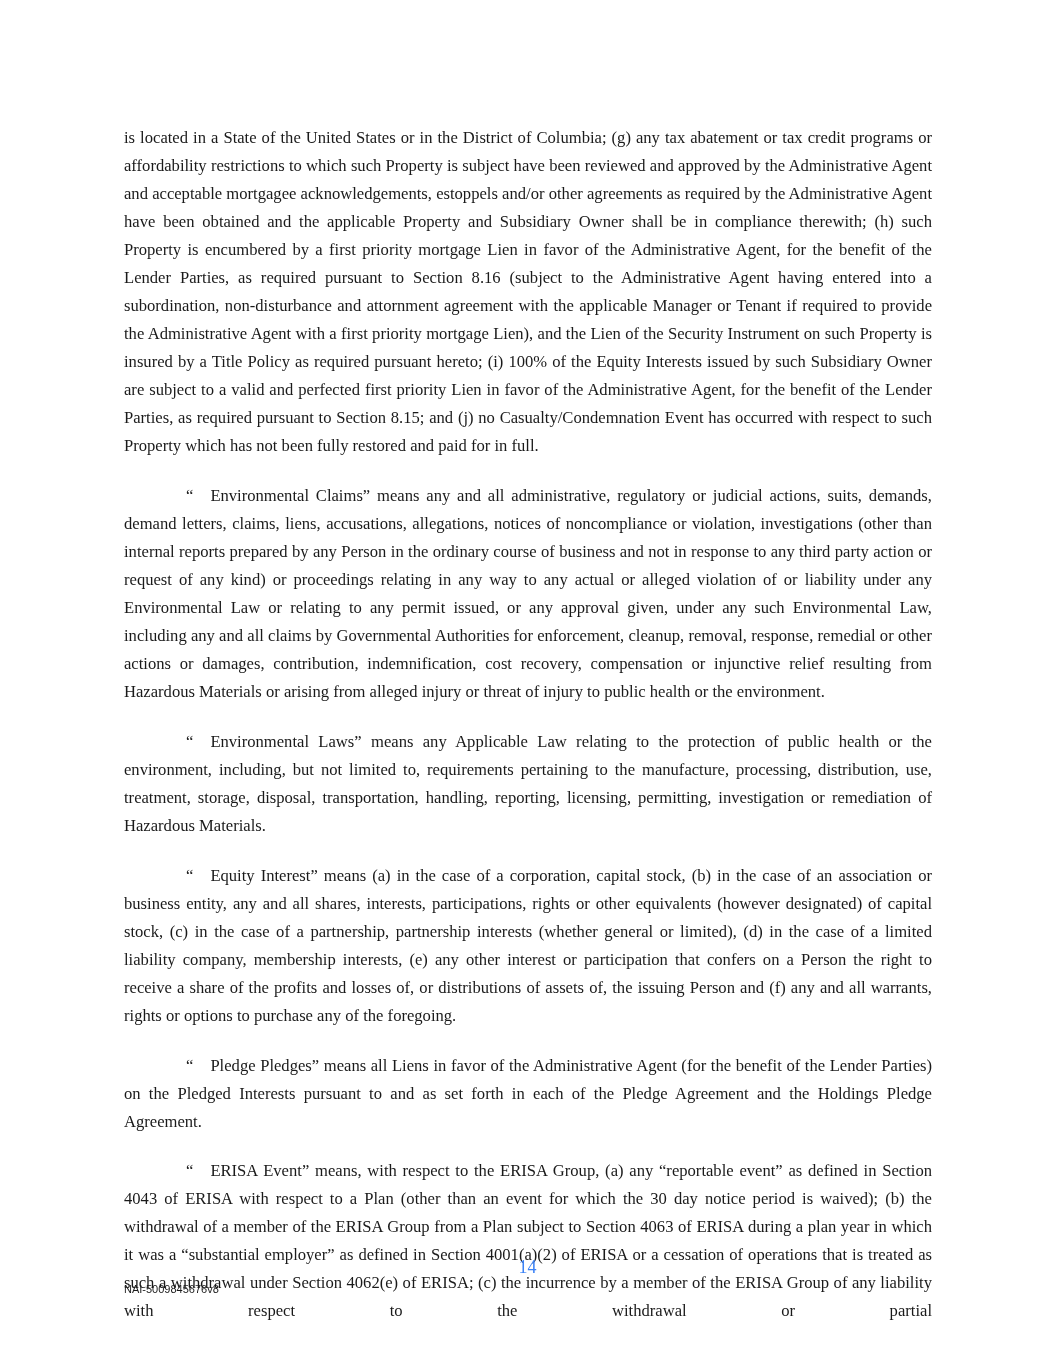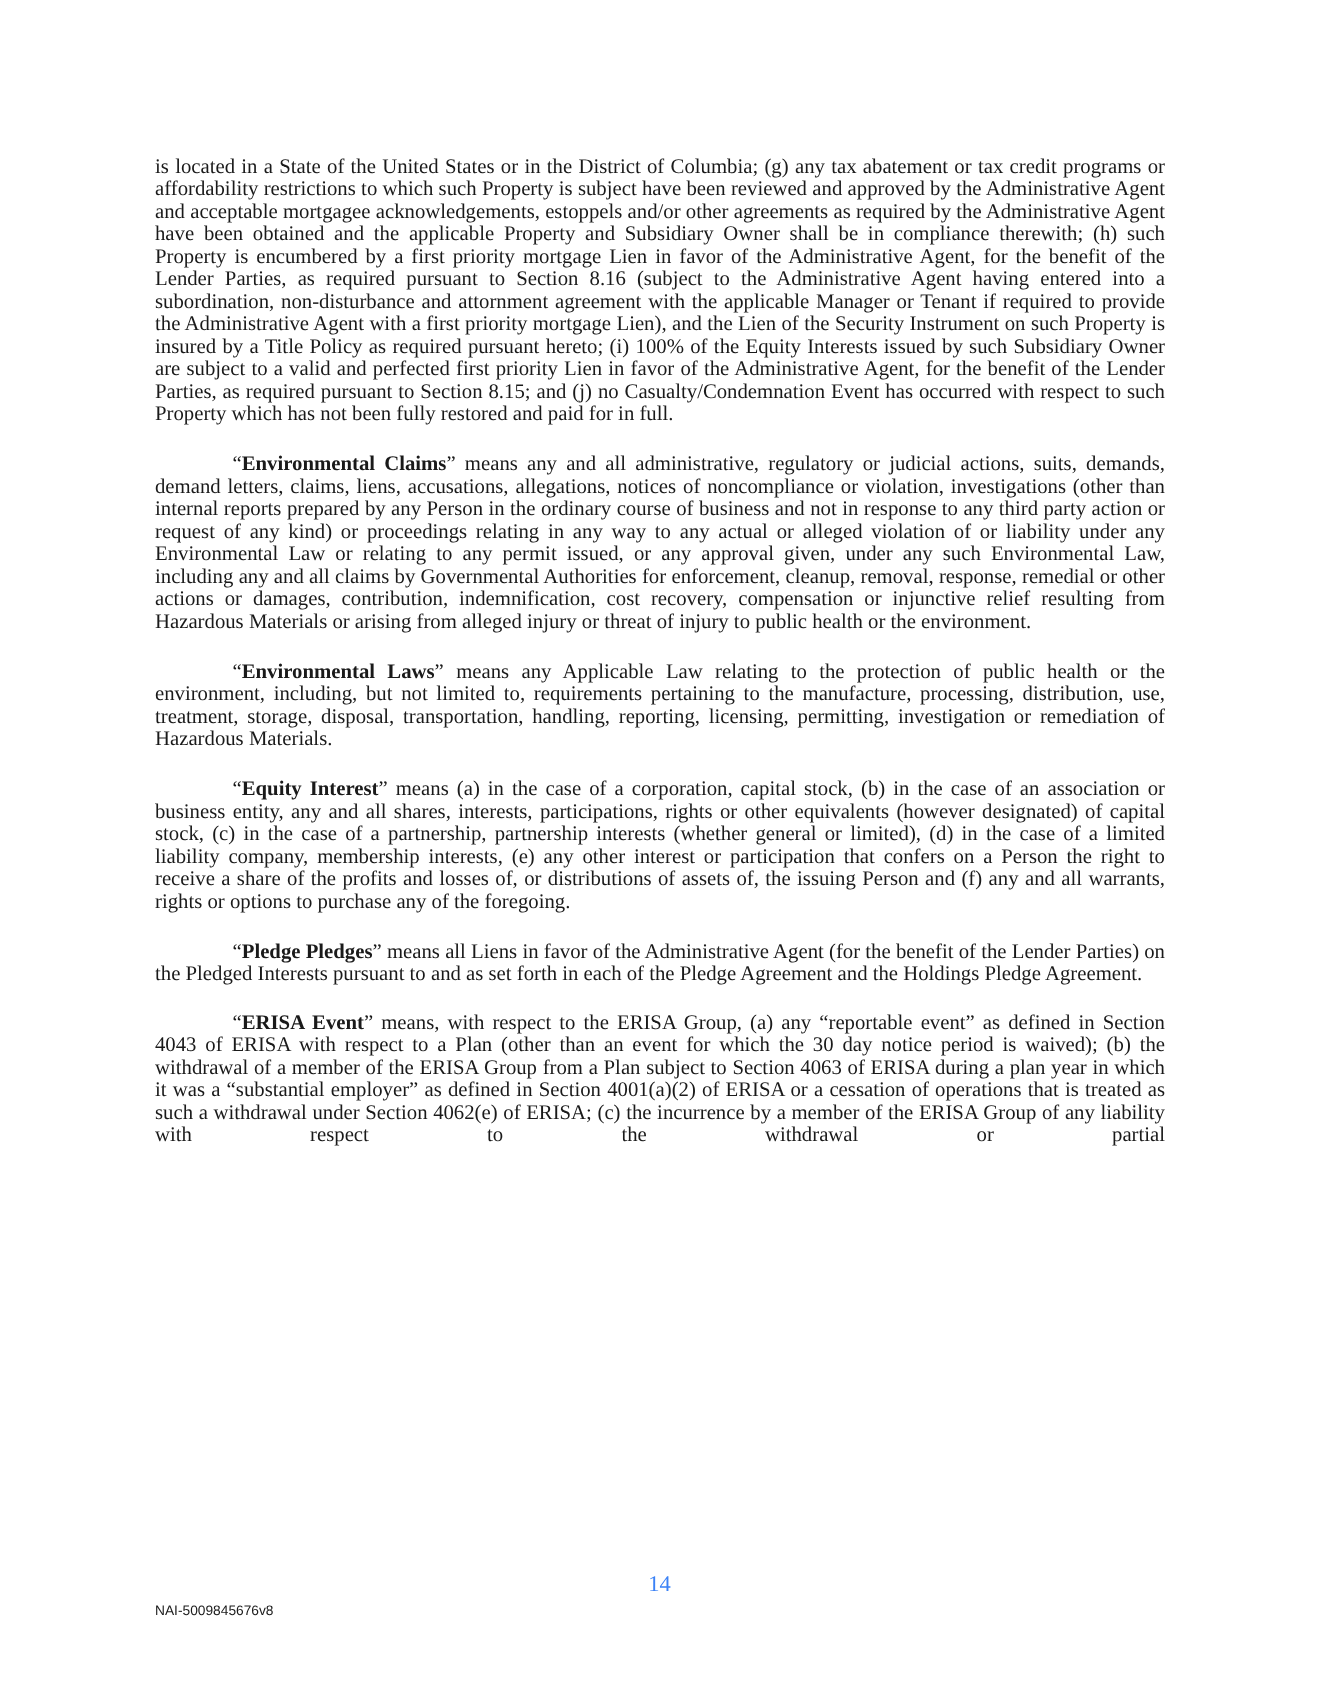--- a/index.html
+++ b/index.html
@@ -4,30 +4,30 @@
 <style>
   html, body { margin: 0; padding: 0; background: #ffffff; }
   body { width: 1055px; height: 1365px; position: relative; overflow: hidden; }
   .page {
     position: absolute;
     left: 124px;
     top: 124px;
     width: 808px;
     font-family: "Liberation Serif", "DejaVu Serif", serif;
     font-size: 16.6px;
-    line-height: 18px;
+    line-height: 28px;
     color: #1a1a1a;
   }
   .para {
     margin: 0 0 21.9px 0;
     text-align: justify;
     text-align-last: left;
   }
   .para.def { text-indent: 62px; }
-  .term { font-weight: bold; }
+  .term { font-weight: normal; margin-left: 17px; }
   .page-number {
     position: absolute;
     left: 0; right: 0;
     top: 1257px;
     text-align: center;
     font-family: "Liberation Serif", "DejaVu Serif", serif;
     font-size: 18px;
     color: #3b82f6;
   }
   .doc-id {

